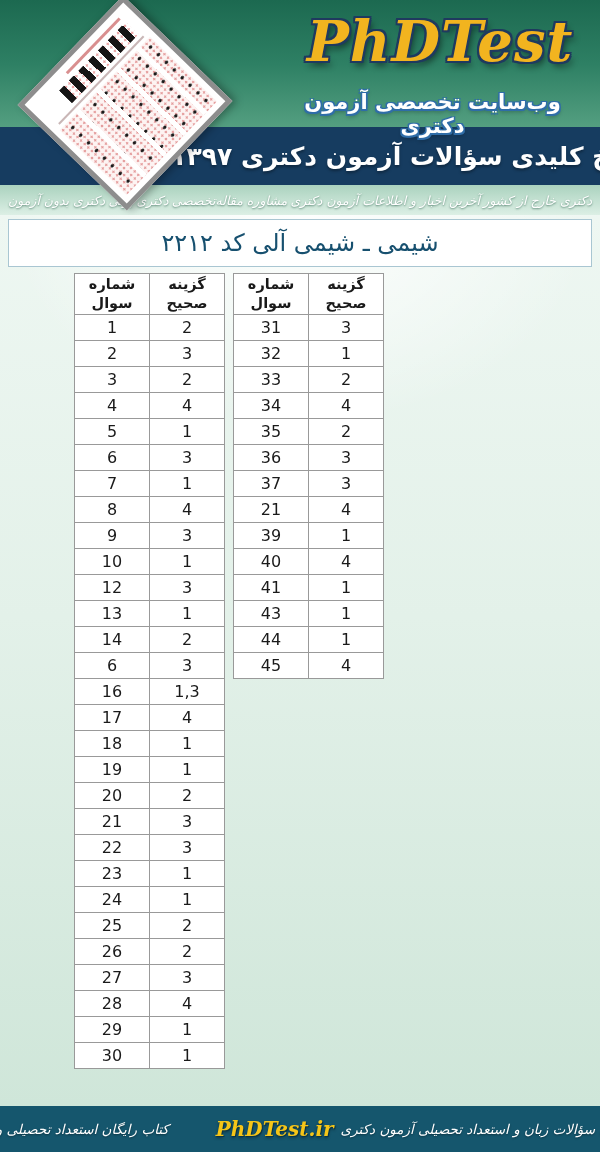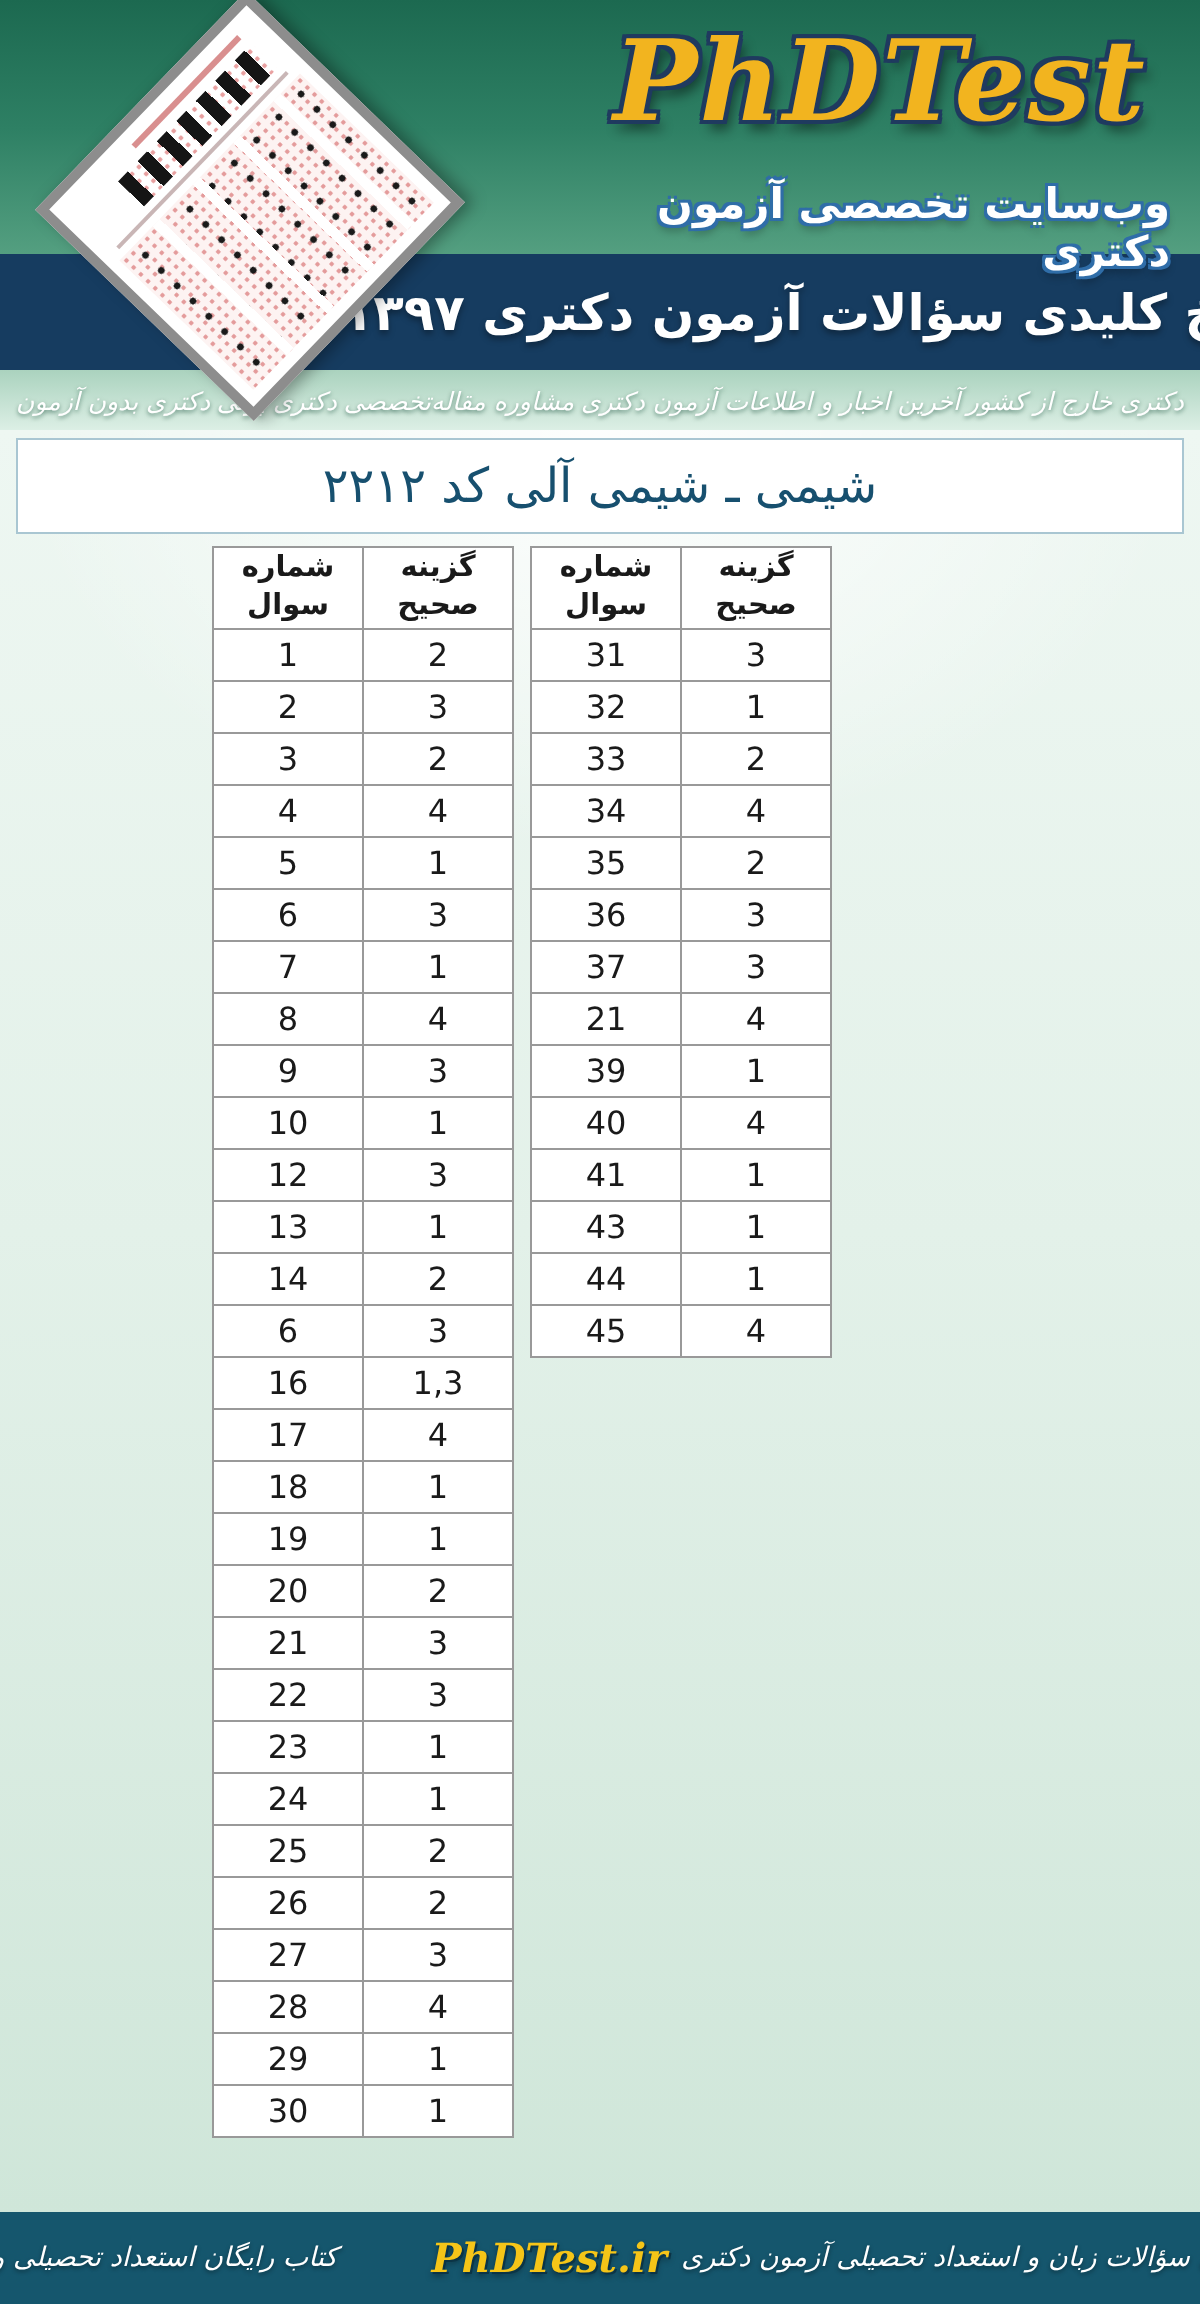--- a/index.html
+++ b/index.html
@@ -23,21 +23,21 @@
   }
   .logo{
     position:absolute;top:8px;left:290px;right:10px;text-align:center;z-index:2;
     font-family:"DejaVu Serif",serif;font-style:italic;font-weight:bold;font-size:56px;
     color:#f2b41f;letter-spacing:1px;
     text-shadow:2px 2px 0 #1f3a5f,-2px 2px 0 #1f3a5f,2px -2px 0 #1f3a5f,-2px -2px 0 #1f3a5f,
                 2px 0 0 #1f3a5f,-2px 0 0 #1f3a5f,0 2px 0 #1f3a5f,0 -2px 0 #1f3a5f,
                 3px 5px 6px rgba(0,0,0,.45);
   }
   .tagline{
-    position:absolute;top:90px;left:280px;right:15px;text-align:right;z-index:2;
+    position:absolute;top:90px;left:280px;right:15px;text-align:center;z-index:2;
     direction:rtl;color:#fff;font-weight:bold;font-size:21px;
     text-shadow:1.5px 1.5px 0 #2f6da8,-1.5px 1.5px 0 #2f6da8,1.5px -1.5px 0 #2f6da8,-1.5px -1.5px 0 #2f6da8,0 3px 4px rgba(0,0,0,.3);
   }
   .menu{
     position:absolute;left:0;top:185px;width:600px;height:30px;z-index:1;
     direction:rtl;display:flex;align-items:center;justify-content:space-between;
     padding:0 8px;box-sizing:border-box;
   }
   .menu-item{
     color:#fff;font-size:12.5px;font-style:italic;white-space:nowrap;cursor:pointer;
@@ -77,21 +77,21 @@
   }
   .title-box{
     margin:0 8px;position:relative;top:4px;height:48px;background:#fff;
     border:1px solid #a9c6d2;box-sizing:border-box;
     display:flex;align-items:center;justify-content:center;
   }
   .page-title{
     direction:rtl;color:#17506f;font-weight:normal;font-size:24px;white-space:nowrap;
   }
   .tables-row{
-    position:relative;top:10px;margin-left:106px;display:flex;gap:8px;align-items:flex-start;
+    position:relative;top:10px;margin-left:74px;display:flex;gap:8px;align-items:flex-start;
   }
   table.answer-table{border-collapse:collapse;background:#fff;}
   .answer-table th,.answer-table td{
     border:1px solid #999;width:74px;text-align:center;vertical-align:middle;
     font-family:"DejaVu Sans",sans-serif;color:#1a1a1a;padding:0;
   }
   .answer-table th{
     height:40px;font-size:14.5px;font-weight:bold;direction:rtl;
     white-space:pre-line;line-height:1.3;
   }

